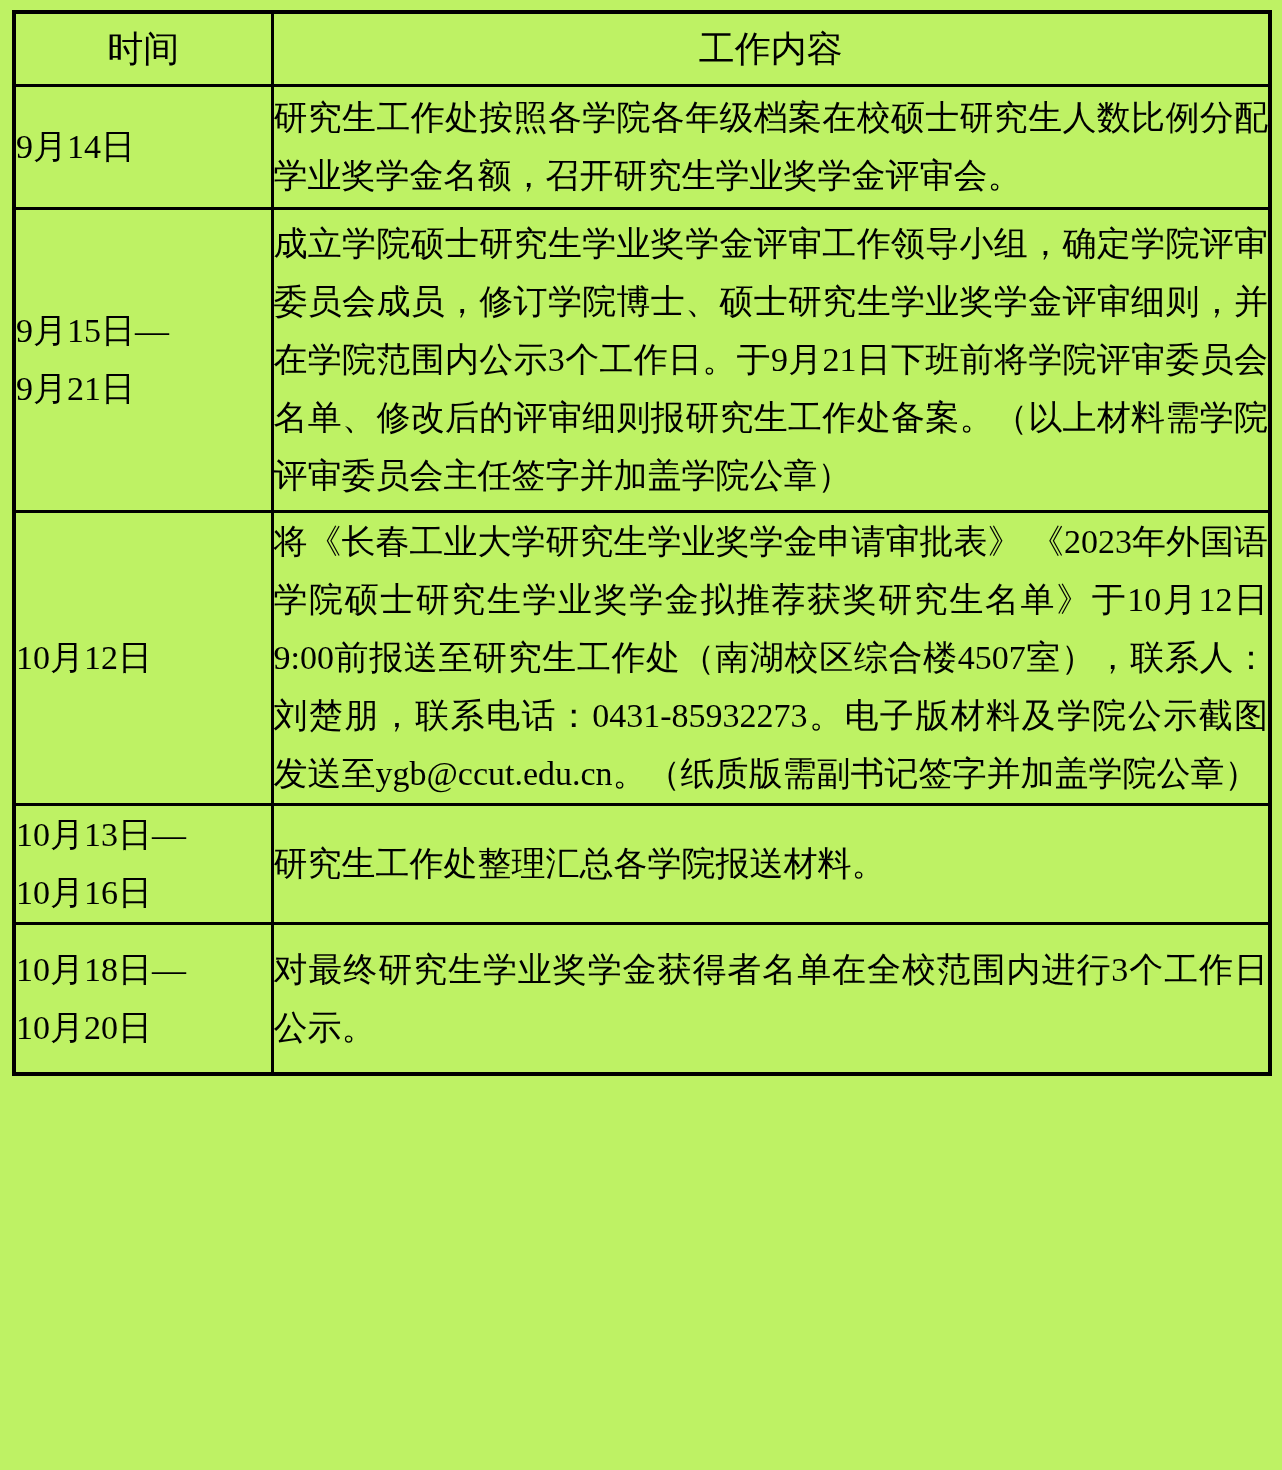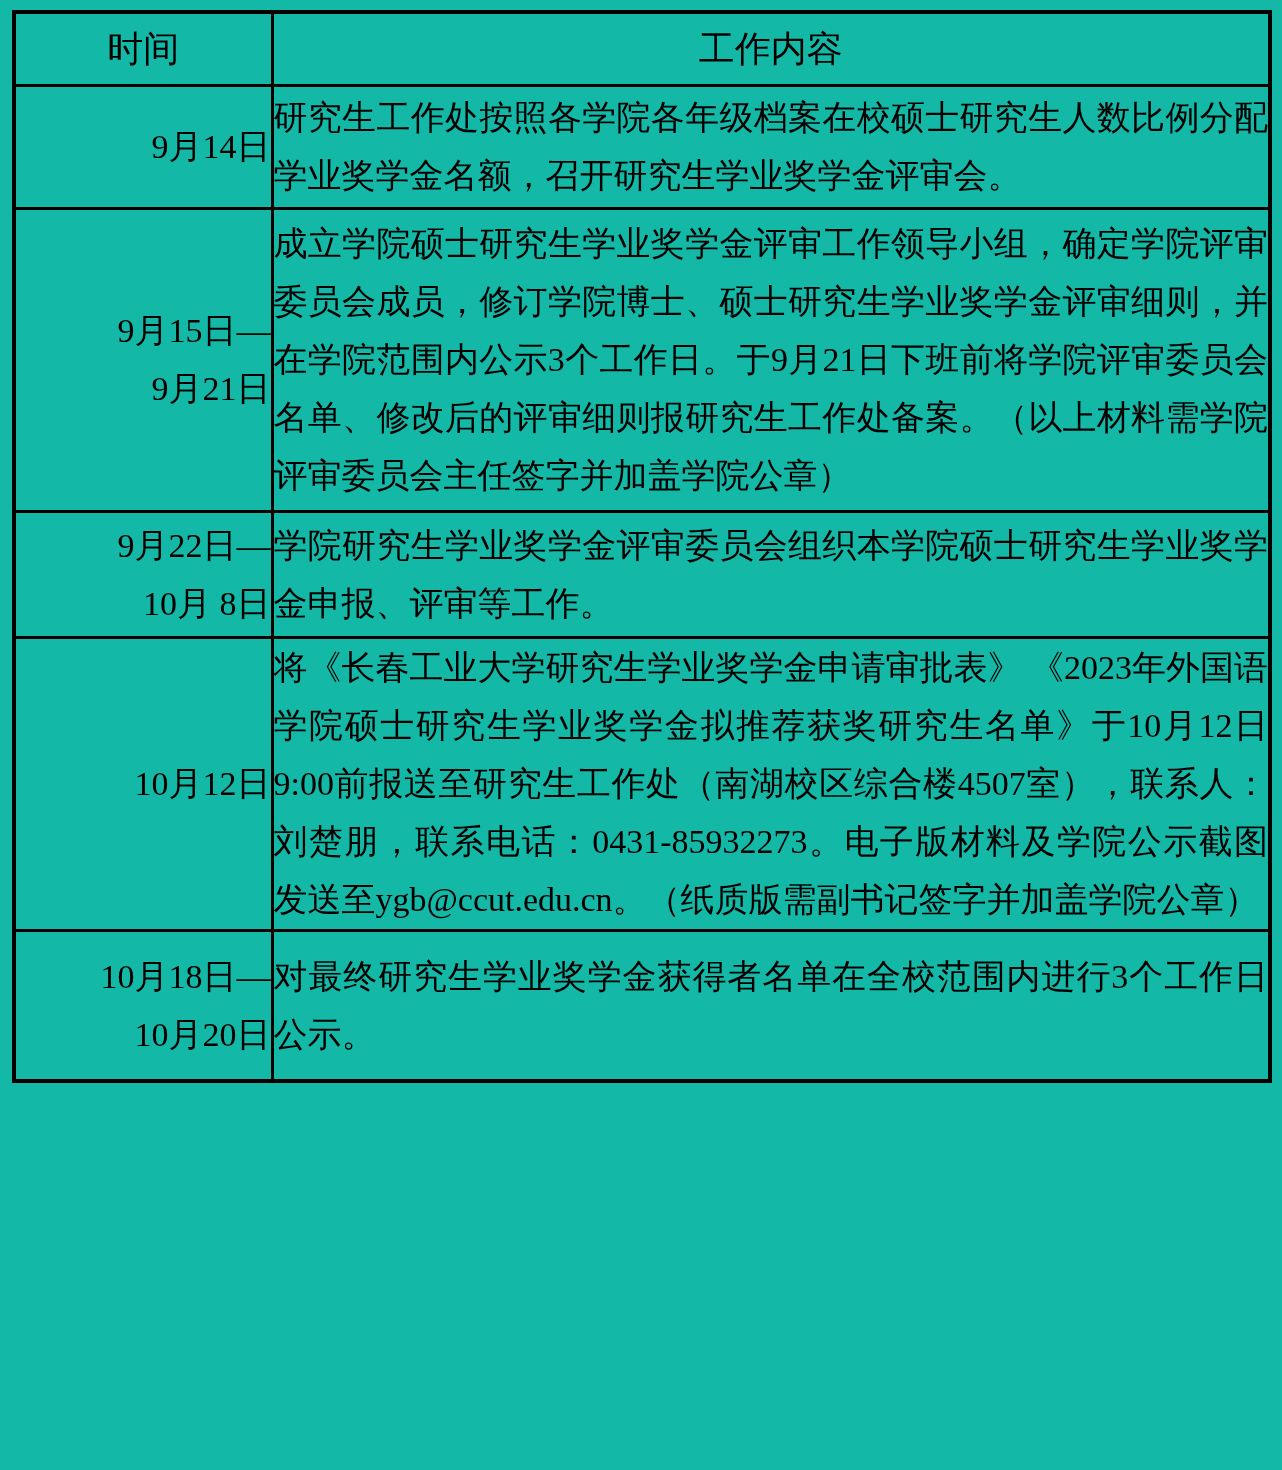--- a/index.html
+++ b/index.html
@@ -6,21 +6,21 @@
     margin: 0;
     padding: 0;
     background: #ffffff;
     font-family: "Liberation Serif", "DejaVu Serif", serif;
     color: #000000;
   }
   .page {
     position: relative;
     width: 1282px;
     height: 1470px;
-    background: #14b8a6;
+    background: #bef264;
     overflow: hidden;
   }
   table.schedule {
     position: absolute;
     left: 12px;
     top: 10px;
     width: 1260px;
     border-collapse: collapse;
     table-layout: fixed;
     border: 4px solid #000000;
@@ -32,21 +32,21 @@
     font-size: 34px;
     line-height: 58px;
     padding: 0;
   }
   table.schedule th {
     font-size: 36px;
     height: 70px;
     text-align: center;
   }
   td.time {
-    text-align: right;
+    text-align: left;
   }
   td.time .tline {
     display: block;
   }
   td.content {
     text-align: justify;
     padding: 8px 14px 8px 15px;
   }
   
   tr.r0 td { height: 120px; }
@@ -85,40 +85,40 @@
     <tr class="r1">
       <td class="time">
         <span class="tline">9月15日—</span>
         <span class="tline">9月21日</span>
       </td>
       <td class="content">
         <span>成立学院硕士研究生学业奖学金评审工作领导小组，确定学院评审委员会成员，修订学院博士、硕士研究生学业奖学金评审细则，并在学院范围内公示3个工作日。于9月21日下班前将学院评审委员会名单、修改后的评审细则报研究生工作处备案。（以上材料需学院评审委员会主任签字并加盖学院公章）</span>
       </td>
     </tr>
 
-    <tr class="r2">
-      <td class="time">
-        <span class="tline">9月22日—</span>
-        <span class="tline">10月 8日</span>
-      </td>
-      <td class="content">
-        <span>学院研究生学业奖学金评审委员会组织本学院硕士研究生学业奖学金申报、评审等工作。</span>
-      </td>
-    </tr>
 
 
     <tr class="r4">
       <td class="time">
         <span class="tline">10月12日</span>
       </td>
       <td class="content">
         <span>将《长春工业大学研究生学业奖学金申请审批表》 《2023年外国语学院硕士研究生学业奖学金拟推荐获奖研究生名单》于10月12日9:00前报送至研究生工作处（南湖校区综合楼4507室），联系人：刘楚朋，联系电话：0431-85932273。电子版材料及学院公示截图发送至ygb@ccut.edu.cn。（纸质版需副书记签字并加盖学院公章）</span>
       </td>
     </tr>
 
+    <tr class="r5">
+      <td class="time">
+        <span class="tline">10月13日—</span>
+        <span class="tline">10月16日</span>
+      </td>
+      <td class="content">
+        <span>研究生工作处整理汇总各学院报送材料。</span>
+      </td>
+    </tr>
 
 
     <tr class="r7">
       <td class="time">
         <span class="tline">10月18日—</span>
         <span class="tline">10月20日</span>
       </td>
       <td class="content">
         <span>对最终研究生学业奖学金获得者名单在全校范围内进行3个工作日公示。</span>
       </td>

